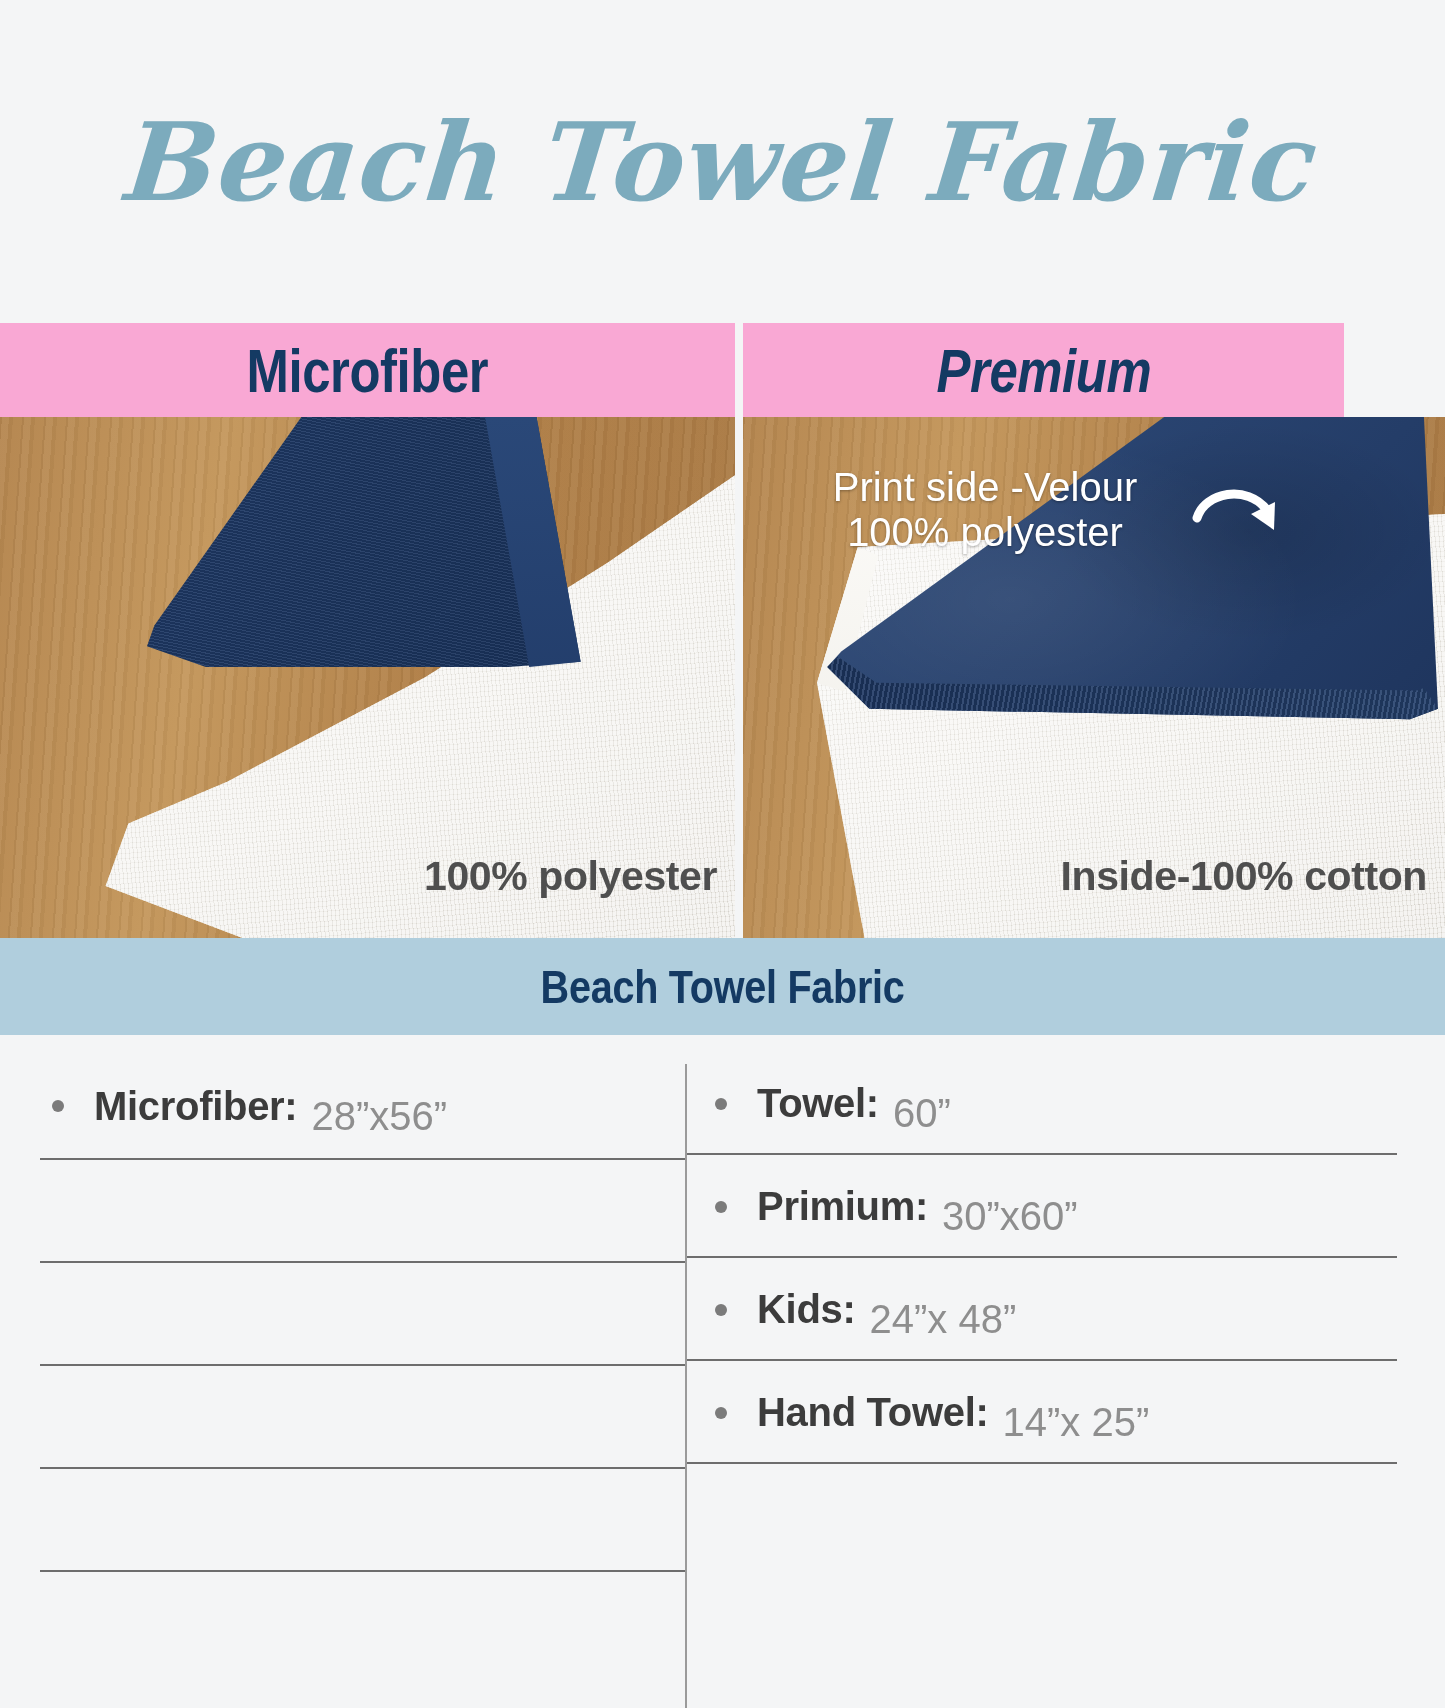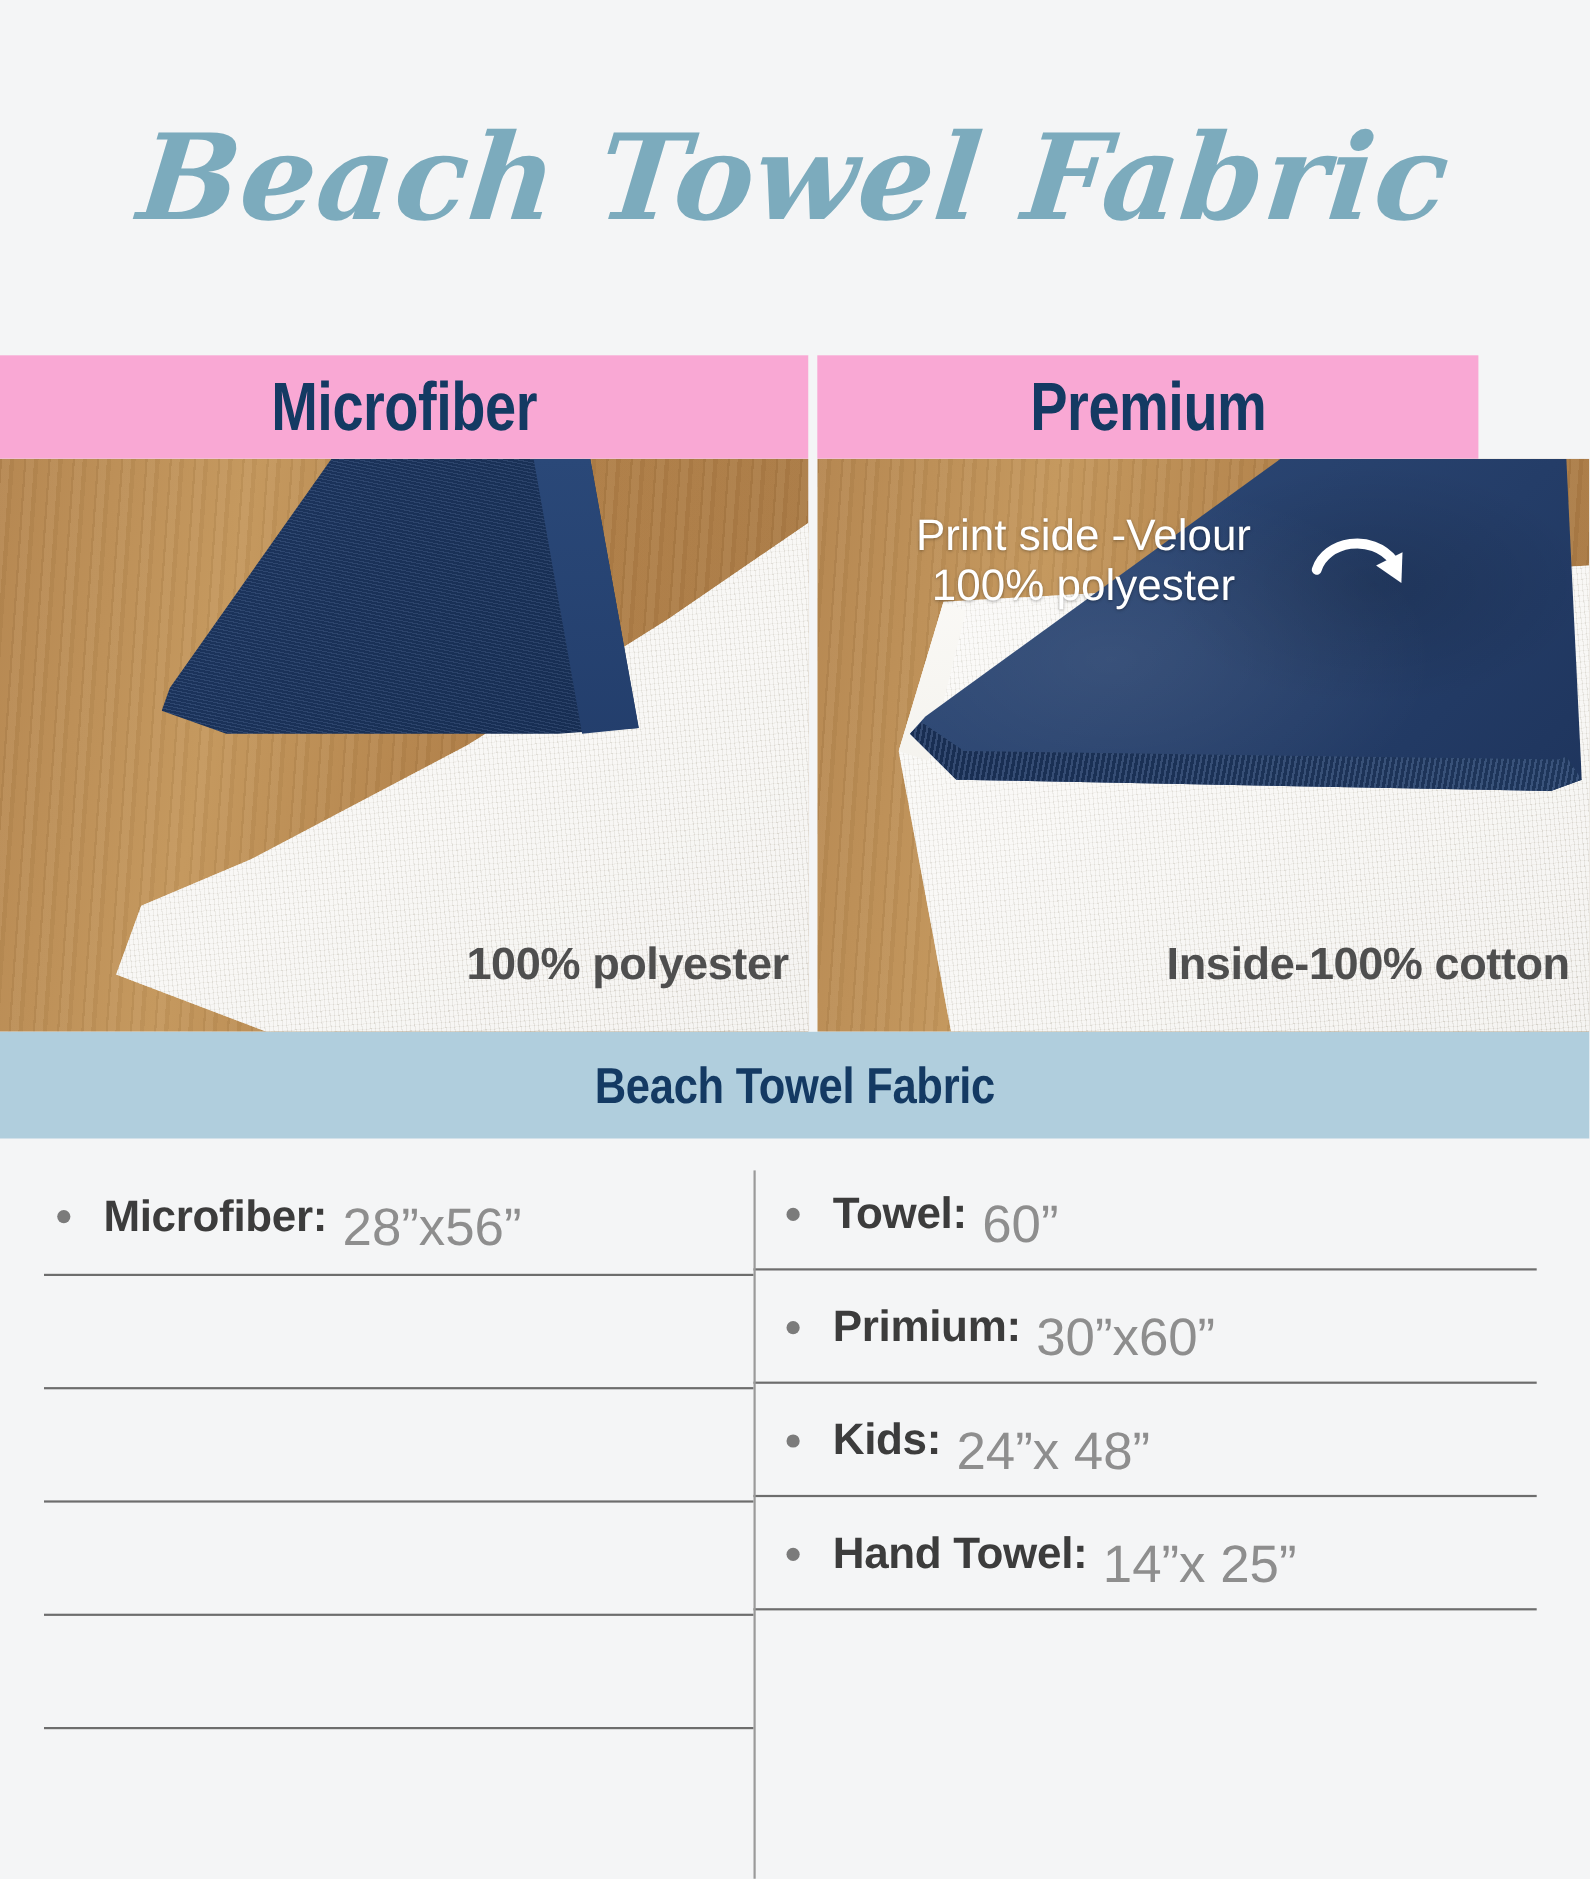--- a/index.html
+++ b/index.html
@@ -51,21 +51,21 @@
   }
   .header-cell {
     height: 94px;
     background: #f9a8d4;
     display: flex;
     align-items: center;
     justify-content: center;
   }
   .header-cell.left  { width: 735px; }
   .header-gap        { width: 8px; height: 94px; background: #f4f5f6; }
-  .header-cell.right { width: 601px; }
+  .header-cell.right { width: 601px; font-style: italic; }
   .header-text {
     font-family: "Liberation Sans", sans-serif;
     font-weight: bold;
     font-size: 62px;
     color: #143a63;
     letter-spacing: -0.5px;
     transform: scaleX(0.82);
   }
 
   
@@ -284,21 +284,21 @@
   .spec-label {
     font-family: "Liberation Sans", sans-serif;
     font-weight: bold;
     font-size: 40px;
     color: #3c3c3c;
     letter-spacing: -0.3px;
     white-space: nowrap;
   }
   .spec-value {
     font-family: "Liberation Sans", sans-serif;
-    font-size: 48px;
+    font-size: 40px;
     color: #8e8e8e;
     margin-left: 14px;
     white-space: nowrap;
     margin-top: 20px;
   }
   .spec-row.empty .bullet,
   .spec-row.empty .spec-label,
   .spec-row.empty .spec-value { visibility: hidden; }
 </style>
 </head>

